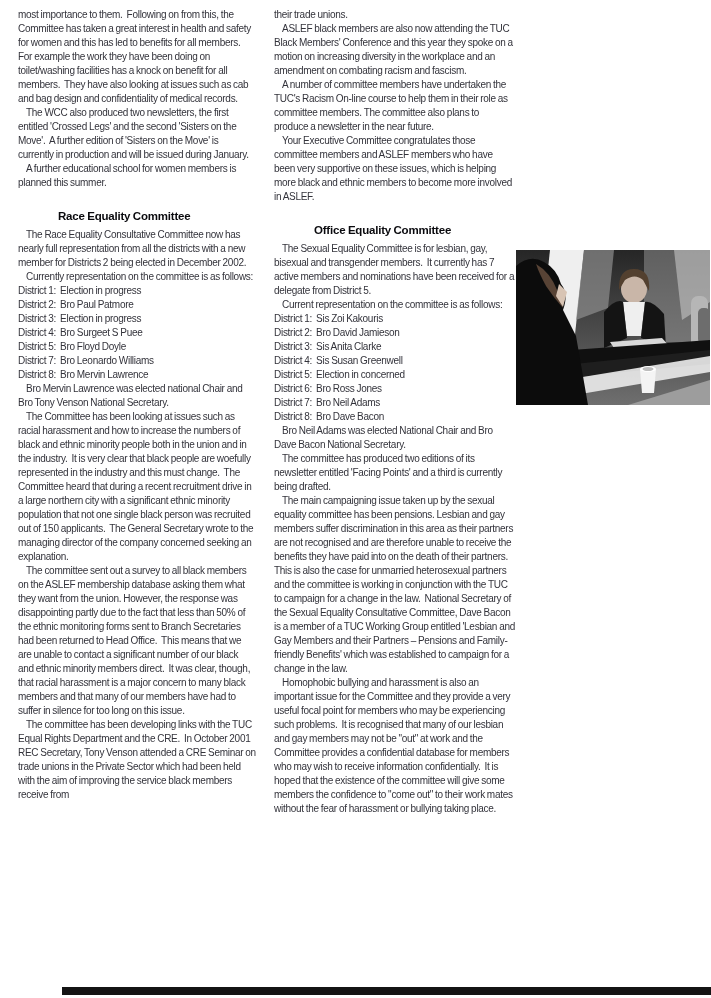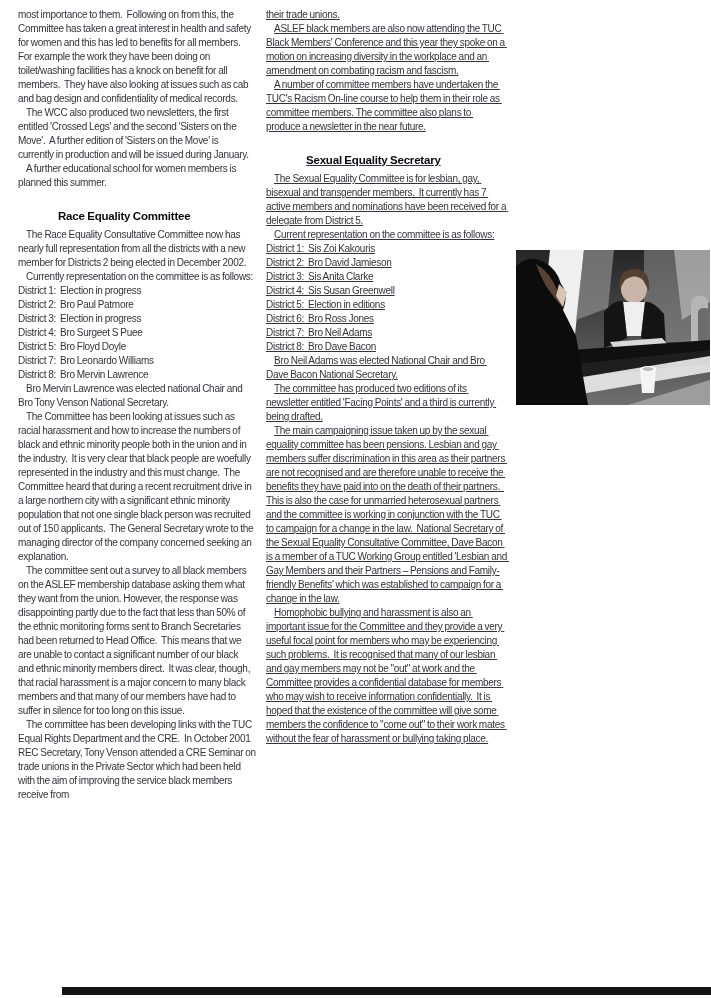--- a/index.html
+++ b/index.html
@@ -22,21 +22,21 @@
   .col {
     position: absolute;
     top: 8px;
     font-size: 10px;
     line-height: 14px;
     color: #33333b;
     letter-spacing: -0.28px;
     word-spacing: -0.5px;
   }
   .col-left  { left: 18px;  width: 238px; }
-  .col-right { left: 266px; width: 241px; text-decoration: underline; }
+  .col-right { left: 274px; width: 241px; }
   .para {
     margin: 0;
     white-space: pre-wrap;
   }
   .para.indent { text-indent: 8px; }
   .heading {
     font-size: 11.5px;
     font-weight: bold;
     color: #0a0a0e;
     letter-spacing: -0.2px;
@@ -87,28 +87,29 @@
       <p class="para indent">Bro Mervin Lawrence was elected national Chair and Bro Tony Venson National Secretary.</p>
       <p class="para indent">The Committee has been looking at issues such as racial harassment and how to increase the numbers of black and ethnic minority people both in the union and in the industry.  It is very clear that black people are woefully represented in the industry and this must change.  The Committee heard that during a recent recruitment drive in a large northern city with a significant ethnic minority population that not one single black person was recruited out of 150 applicants.  The General Secretary wrote to the managing director of the company concerned seeking an explanation.</p>
       <p class="para indent">The committee sent out a survey to all black members on the ASLEF membership database asking them what they want from the union. However, the response was disappointing partly due to the fact that less than 50% of the ethnic monitoring forms sent to Branch Secretaries had been returned to Head Office.  This means that we are unable to contact a significant number of our black and ethnic minority members direct.  It was clear, though, that racial harassment is a major concern to many black members and that many of our members have had to suffer in silence for too long on this issue.</p>
       <p class="para indent">The committee has been developing links with the TUC Equal Rights Department and the CRE.  In October 2001 REC Secretary, Tony Venson attended a CRE Seminar on trade unions in the Private Sector which had been held with the aim of improving the service black members receive from</p>
     </div>
 
   <div class="col col-right">
       <p class="para">their trade unions.</p>
       <p class="para indent">ASLEF black members are also now attending the TUC Black Members' Conference and this year they spoke on a motion on increasing diversity in the workplace and an amendment on combating racism and fascism.</p>
       <p class="para indent">A number of committee members have undertaken the TUC's Racism On-line course to help them in their role as committee members. The committee also plans to produce a newsletter in the near future.</p>
-      <h2 class="heading">Sexual Equality Secretary</h2>
+      <p class="para indent">Your Executive Committee congratulates those committee members and ASLEF members who have been very supportive on these issues, which is helping more black and ethnic members to become more involved in ASLEF.</p>
+      <h2 class="heading">Office Equality Committee</h2>
       <p class="para indent">The Sexual Equality Committee is for lesbian, gay, bisexual and transgender members.  It currently has 7 active members and nominations have been received for a delegate from District 5.</p>
       <p class="para indent">Current representation on the committee is as follows:</p>
       <div class="list-line">District 1:  Sis Zoi Kakouris</div>
       <div class="list-line">District 2:  Bro David Jamieson</div>
       <div class="list-line">District 3:  Sis Anita Clarke</div>
       <div class="list-line">District 4:  Sis Susan Greenwell</div>
-      <div class="list-line">District 5:  Election in editions</div>
+      <div class="list-line">District 5:  Election in concerned</div>
       <div class="list-line">District 6:  Bro Ross Jones</div>
       <div class="list-line">District 7:  Bro Neil Adams</div>
       <div class="list-line">District 8:  Bro Dave Bacon</div>
       <p class="para indent">Bro Neil Adams was elected National Chair and Bro Dave Bacon National Secretary.</p>
       <p class="para indent">The committee has produced two editions of its newsletter entitled 'Facing Points' and a third is currently being drafted.</p>
       <p class="para indent">The main campaigning issue taken up by the sexual equality committee has been pensions. Lesbian and gay members suffer discrimination in this area as their partners are not recognised and are therefore unable to receive the benefits they have paid into on the death of their partners.  This is also the case for unmarried heterosexual partners and the committee is working in conjunction with the TUC to campaign for a change in the law.  National Secretary of the Sexual Equality Consultative Committee, Dave Bacon is a member of a TUC Working Group entitled 'Lesbian and Gay Members and their Partners – Pensions and Family-friendly Benefits' which was established to campaign for a change in the law.</p>
       <p class="para indent">Homophobic bullying and harassment is also an important issue for the Committee and they provide a very useful focal point for members who may be experiencing such problems.  It is recognised that many of our lesbian and gay members may not be "out" at work and the Committee provides a confidential database for members who may wish to receive information confidentially.  It is hoped that the existence of the committee will give some members the confidence to "come out" to their work mates without the fear of harassment or bullying taking place.</p>
     </div>
 
   <div class="photo" title="Black and white photograph of two women working with papers at a dark reflective meeting table, bright window light behind, white cup in foreground">

